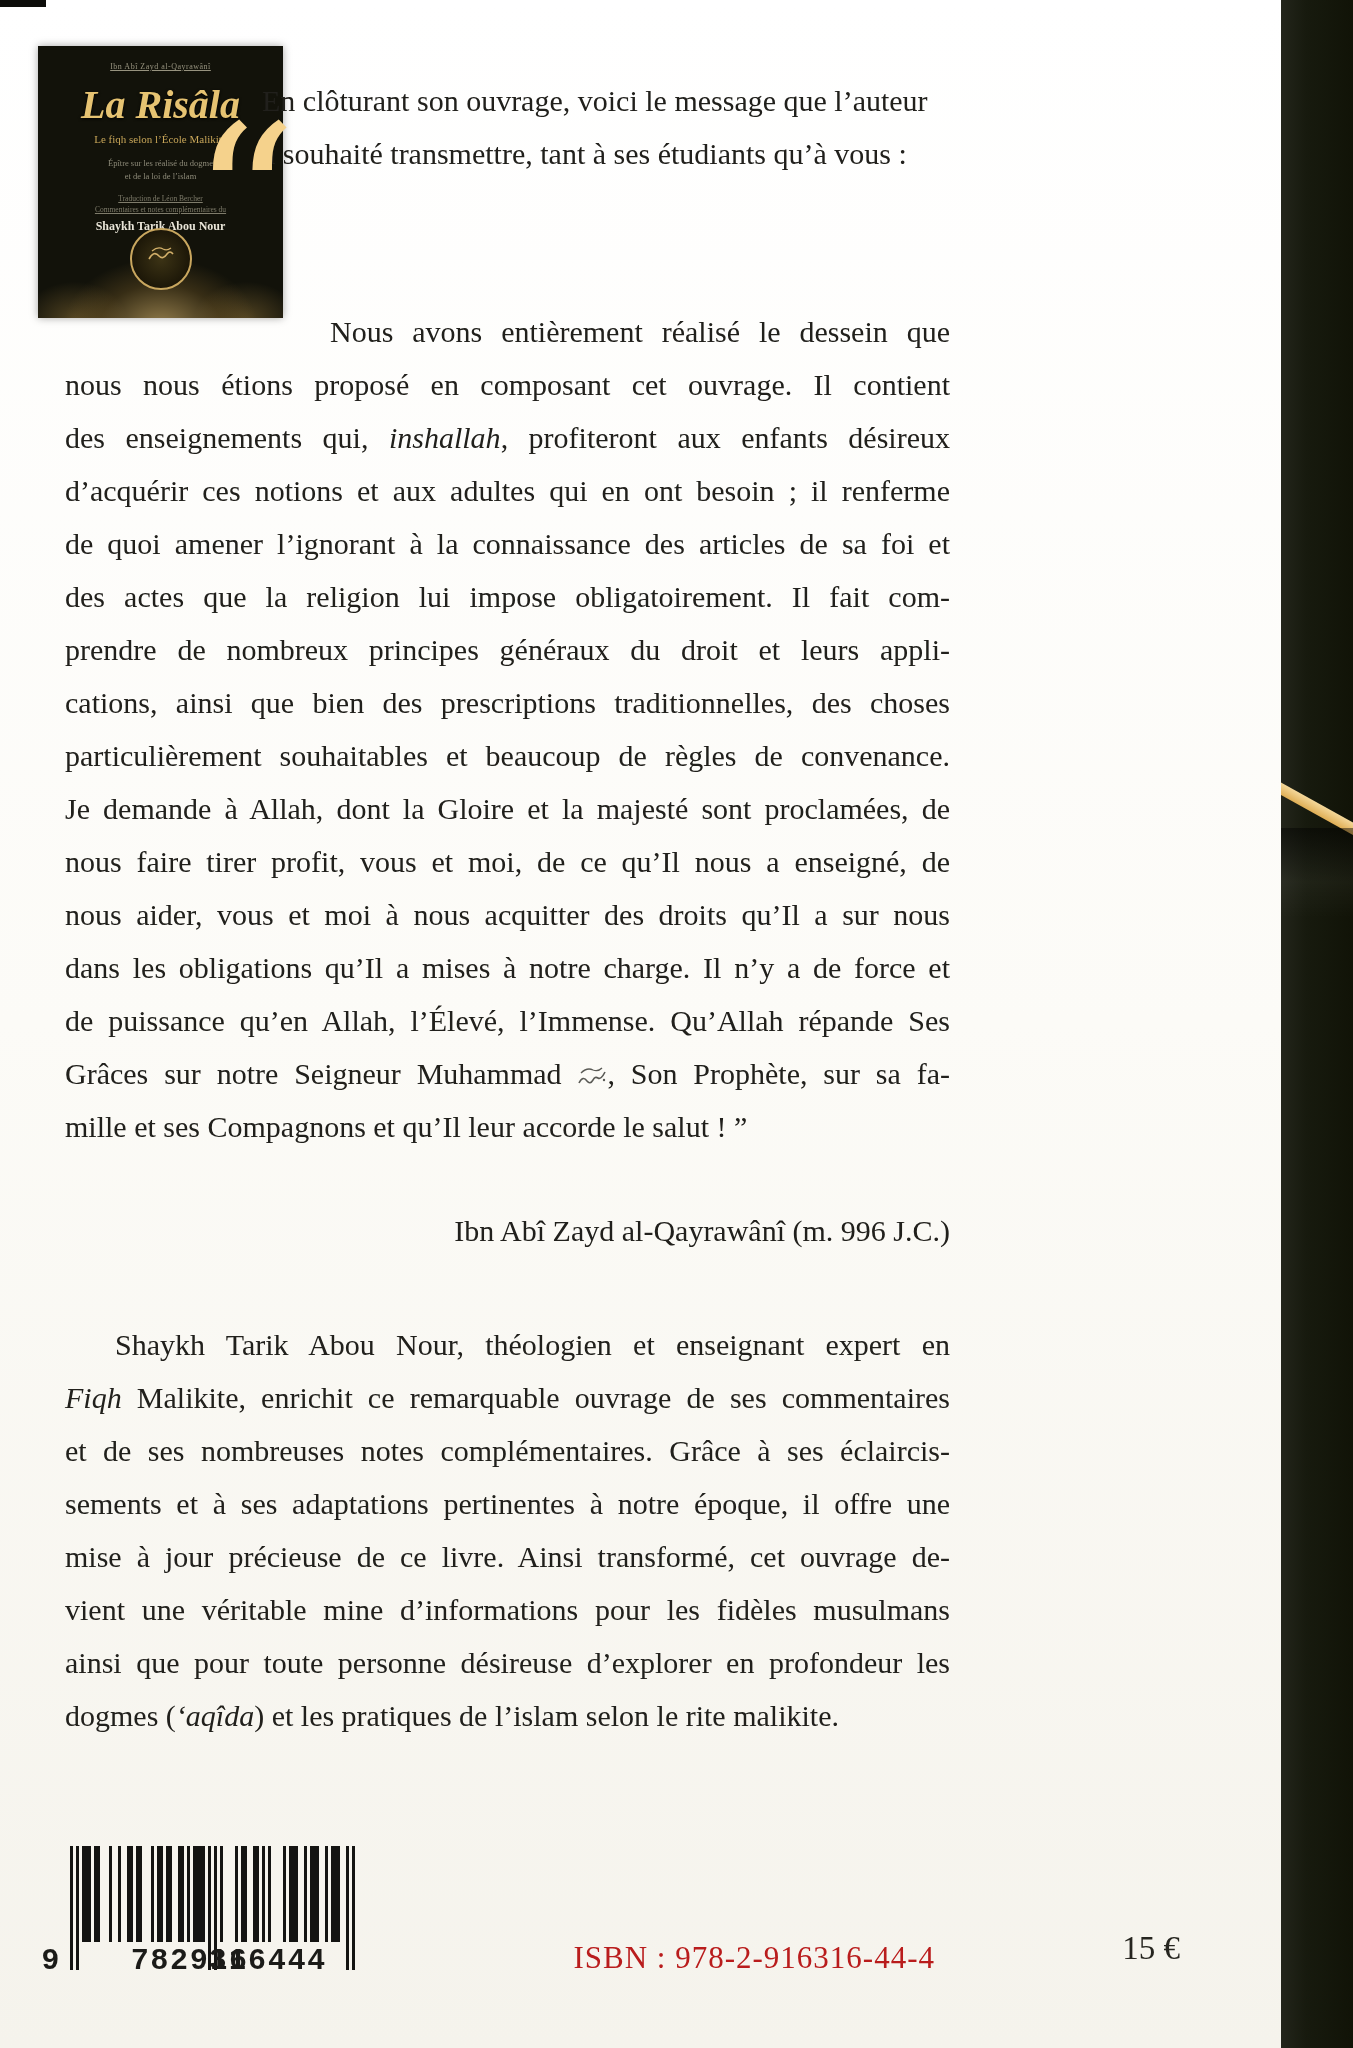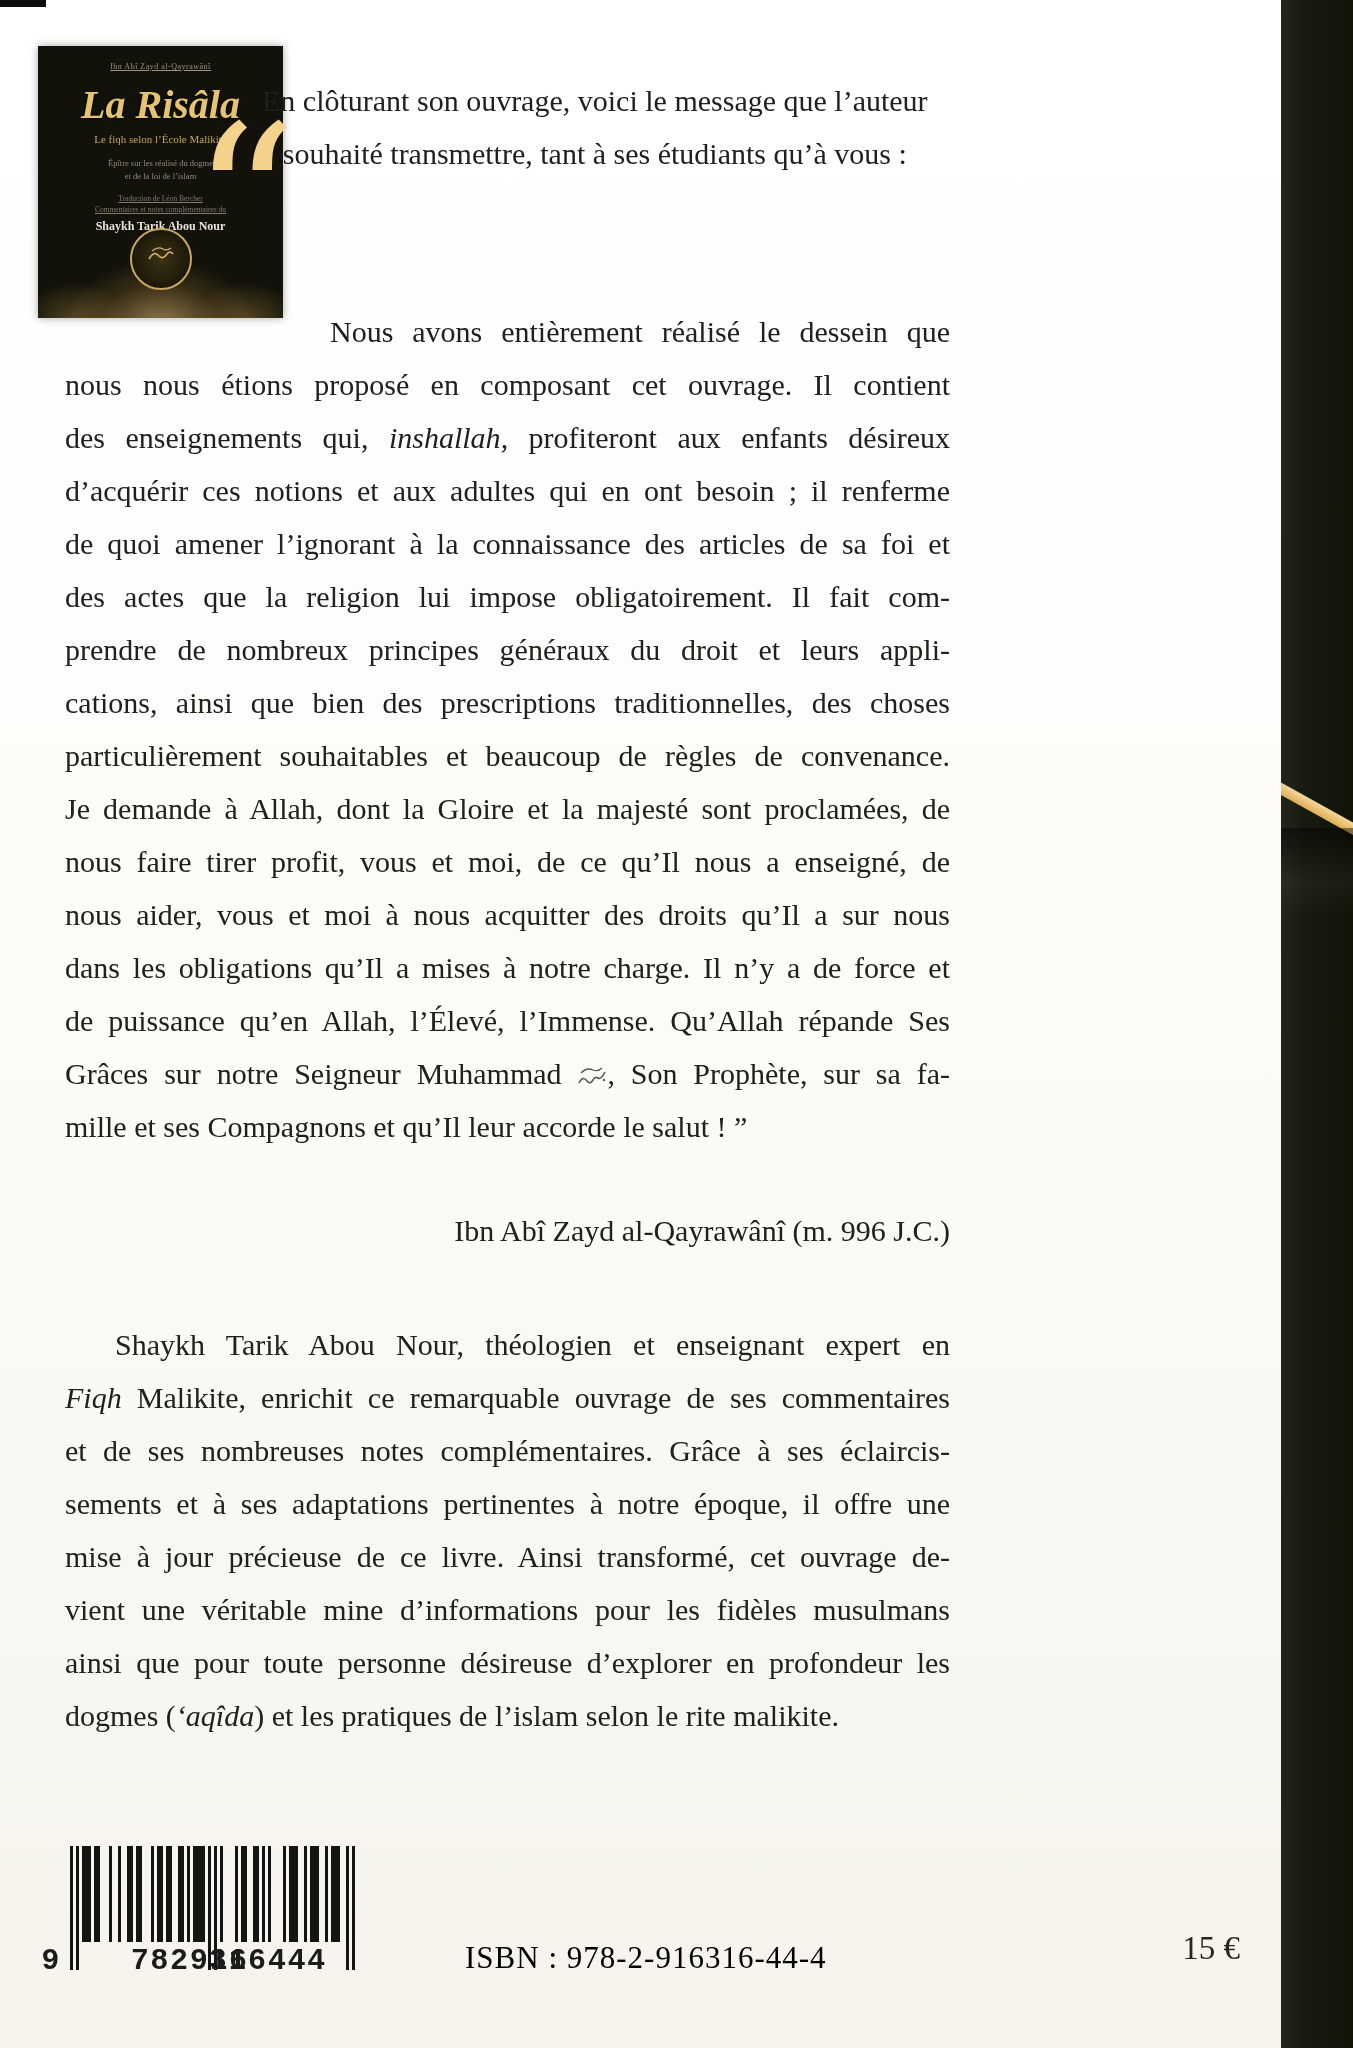--- a/index.html
+++ b/index.html
@@ -53,23 +53,23 @@
   .pbuh svg{vertical-align:-5px;}
   
   #barcode{left:70px;top:1846px;width:285px;height:140px;}
   #bars{position:absolute;left:0;top:0;width:285px;height:126px;}
   #bars span{position:absolute;top:0;background:#141412;}
   .bc-digit{position:absolute;top:96px;font-family:"Liberation Sans","DejaVu Sans",sans-serif;
     font-weight:bold;font-size:30px;color:#1b1b18;}
   #bc-first{left:-28px;}
   #bc-left{left:11px;width:123px;text-align:center;letter-spacing:3px;margin-left:48px;}
   #bc-right{left:137px;width:123px;text-align:center;letter-spacing:3px;}
-  #isbn{left:465px;top:1940px;width:470px;text-align:left;font-size:31px;
-    letter-spacing:1px;color:#000000;}
-  #price{left:1146px;top:1930px;width:130px;text-align:center;font-size:33px;color:#26251f;}
+  #isbn{left:465px;top:1940px;width:470px;text-align:right;font-size:31px;
+    letter-spacing:1px;color:#b91c1c;}
+  #price{left:1086px;top:1930px;width:130px;text-align:center;font-size:33px;color:#26251f;}
 </style>
 </head>
 <body>
 
 <div class="abs" id="spine">
   <div class="gold-line"></div>
   <div class="fold"></div>
 </div>
 <div class="abs" id="corner-mark"></div>
 

